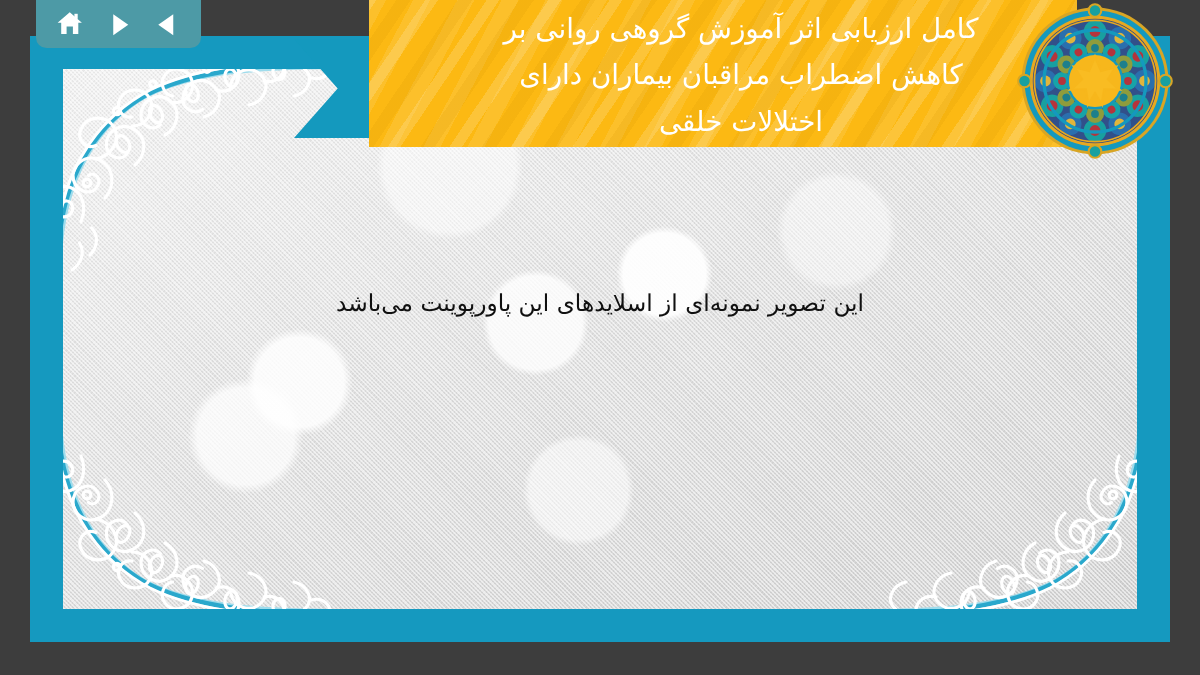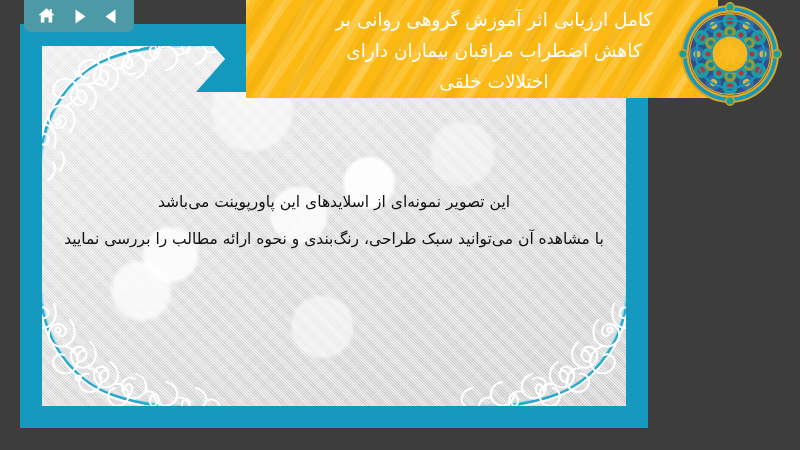--- a/index.html
+++ b/index.html
@@ -41,21 +41,21 @@
     justify-content: center;
     cursor: pointer;
   }
   .navbtn svg { display: block; }
 
   
   .slide {
     position: absolute;
     left: 20px;
     top: 24px;
-    width: 628px;
+    width: 760px;
     height: 404px;
     background: #1599bf;
     box-sizing: border-box;
     overflow: hidden;
     z-index: 10;
   }
   .slide-inner {
     position: absolute;
     left: 22px;
     top: 22px;
@@ -278,21 +278,20 @@
           <ellipse cx="42" cy="52" rx="4" ry="6" transform="rotate(-30 42 52)"></ellipse>
           <ellipse cx="64" cy="32" rx="4" ry="6" transform="rotate(-25 64 32)"></ellipse>
           <ellipse cx="88" cy="18" rx="4" ry="6" transform="rotate(-18 88 18)"></ellipse>
           <ellipse cx="114" cy="8" rx="4" ry="6" transform="rotate(-12 114 8)"></ellipse>
           <circle cx="18" cy="78" r="2.6"></circle>
         </g>
       </svg>
 
       <div class="body-text">
         <div class="body-line">این تصویر نمونه‌ای از اسلایدهای این پاورپوینت می‌باشد</div>
-        <div class="body-line">با مشاهده آن می‌توانید سبک طراحی، رنگ‌بندی و نحوه ارائه مطالب را بررسی نمایید</div>
       </div>
 
     </div>
   </div>
 
   <div class="banner-wrap">
     <div class="ribbon-tab"></div>
     <div class="banner"></div>
     <div class="banner-title">کامل ارزیابی اثر آموزش گروهی روانی بر
 کاهش اضطراب مراقبان بیماران دارای

